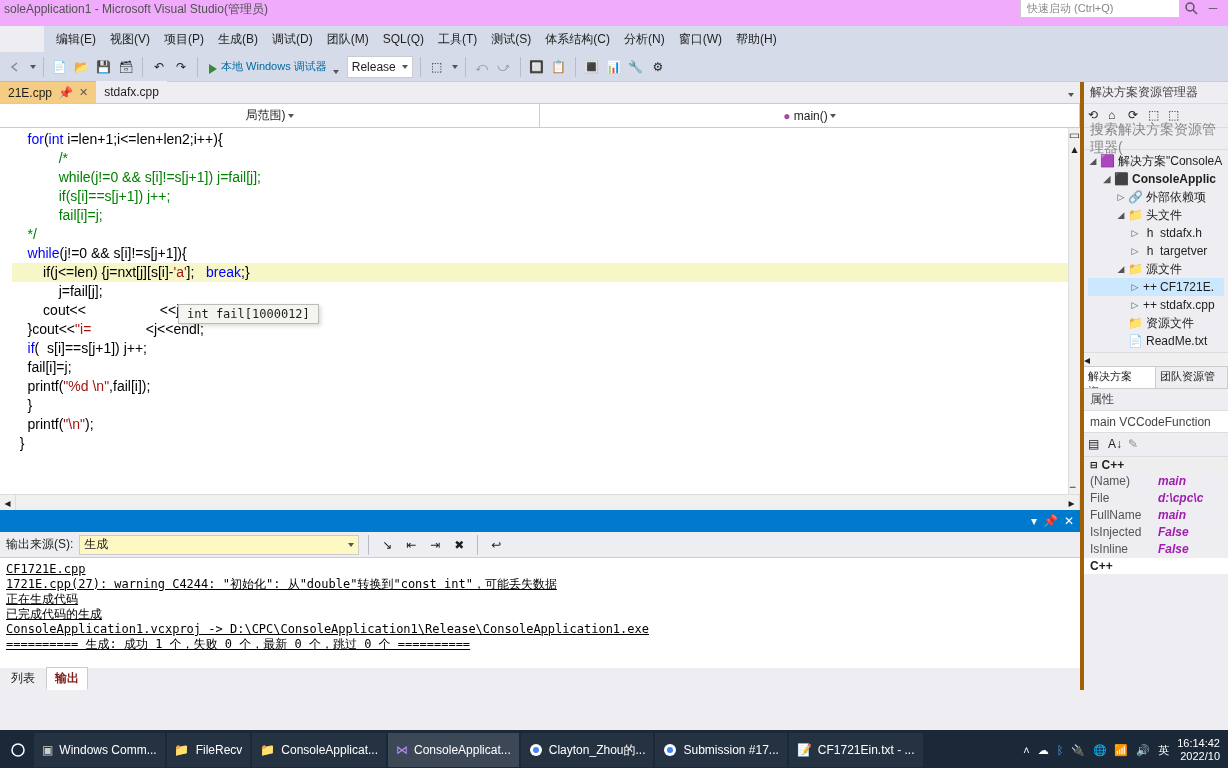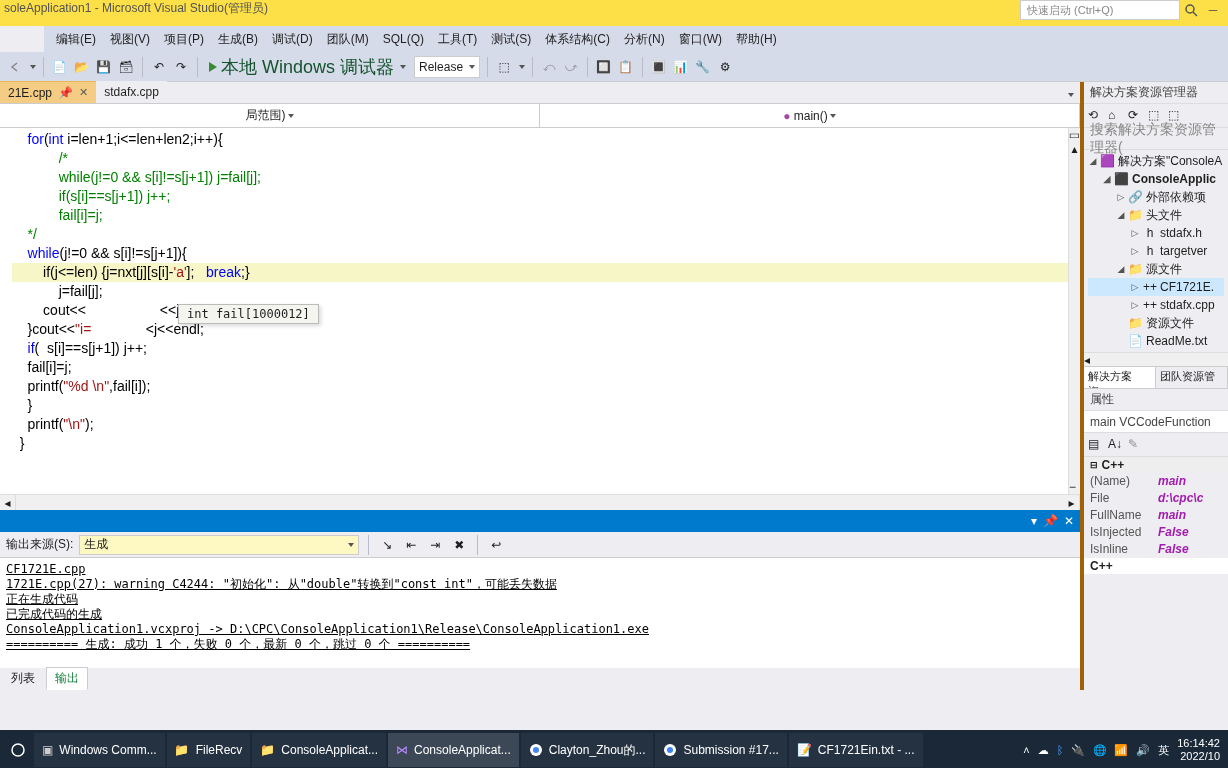--- a/index.html
+++ b/index.html
@@ -1,30 +1,30 @@
 <!DOCTYPE html>
 <html><head>
 <meta charset="utf-8">
 <style>
 * { margin: 0; padding: 0; box-sizing: border-box; font-family: "Microsoft YaHei", "Segoe UI", sans-serif; }
 body { width: 1228px; height: 768px; background: #eeeef2; overflow: hidden; font-size: 12px; color: #1e1e1e; }
 
-.titlebar { height: 26px; background: #fde047; display: flex; align-items: flex-start; padding: 0 4px; justify-content: space-between; }
+.titlebar { height: 26px; background: #f0abfc; display: flex; align-items: flex-end; padding: 8px 4px; justify-content: space-between; }
 .titlebar-left { font-size: 12px; color: #525252; }
 .titlebar-right { display: flex; align-items: center; gap: 4px; }
 .quick-launch { width: 160px; height: 20px; background: #fff; border: 1px solid #ccc; padding: 0 6px; font-size: 11px; color: #888; display: flex; align-items: center; }
 .win-btn { width: 22px; height: 18px; display: flex; align-items: center; justify-content: center; color: #555; }
 
 .menubar { height: 26px; background: #d6dbe9; display: flex; align-items: center; padding: 0 6px; gap: 2px; margin-left: 44px; }
 .menubar span { padding: 2px 6px; font-size: 12px; color: #1e1e1e; }
 
 .toolbar { height: 30px; background: #d6dbe9; border-bottom: 1px solid #ccc; display: flex; align-items: center; padding: 0 6px; gap: 4px; }
 .tb-ico { width: 18px; height: 18px; display: flex; align-items: center; justify-content: center; border: 1px solid transparent; }
 .tb-sep { width: 1px; height: 20px; background: #b8bcc8; margin: 0 3px; }
-.tb-text { font-size: 18px; color: #14532d; padding: 0 4px; display: flex; align-items: center; gap: 4px; }
+.tb-text { font-size: 11px; color: #0369a1; padding: 0 4px; display: flex; align-items: flex-end; gap: 4px; }
 .tb-combo { height: 22px; background: #fff; border: 1px solid #ccc; padding: 0 4px; display: flex; align-items: center; font-size: 12px; }
 .play-tri { width:0; height:0; border-left: 8px solid #388a34; border-top: 5px solid transparent; border-bottom: 5px solid transparent; }
 .dd-arrow { width:0; height:0; border-top: 4px solid #555; border-left: 3px solid transparent; border-right: 3px solid transparent; margin-left: 2px; }
 
 .main-row { display: flex; height: 608px; }
 .editor-col { flex: 1; display: flex; flex-direction: column; background: #fff; min-width: 0; }
 .right-col { width: 148px; background: #eeeef2; border-left: 4px solid #a16207; display: flex; flex-direction: column; }
 
 .tabs-strip { height: 22px; background: #eeeef2; display: flex; align-items: flex-end; border-bottom: 1px solid #ccc; }
 .file-tab { height: 22px; padding: 0 8px; display: flex; align-items: center; font-size: 12px; gap: 6px; }
@@ -46,21 +46,21 @@
 .scroll-minus { position: absolute; bottom: 0; }
 .hscroll { height: 16px; background: #f0f0f0; border-top: 1px solid #ddd; display: flex; }
 .hscroll-seg { width: 16px; display: flex; align-items: center; justify-content: center; border-right: 1px solid #ddd; }
 
 .pane-title { height: 22px; background: #007acc; color: #fff; display: flex; align-items: center; padding: 0 6px; font-size: 12px; justify-content: flex-end; gap: 6px; }
 .output-bar { height: 26px; background: #eeeef2; border-bottom: 1px solid #ccc; display: flex; align-items: center; padding: 0 6px; gap: 6px; }
 .out-combo { width: 280px; height: 20px; background: #fef9c3; border: 1px solid #ccc; padding: 0 4px; display: flex; align-items: center; justify-content: space-between; font-size: 12px; }
 .output-text { background: #fff; height: 110px; padding: 4px 6px; font-family: Consolas, "Microsoft YaHei", monospace; font-size: 12px; line-height: 15px; white-space: pre; overflow: hidden; color: #000; text-decoration: underline; }
 .bottom-tabs { height: 22px; background: #eeeef2; display: flex; align-items: flex-end; padding: 0 2px; gap: 2px; }
 .btab { padding: 2px 8px; font-size: 12px; border: 1px solid transparent; }
-.btab.active { background: #fff; border-color: #ccc #ccc #fff #ccc; color: #15803d; }
+.btab.active { background: #fff; border-color: #ccc #ccc #fff #ccc; color: #7f1d1d; font-weight: bold; }
 
 .panel-hdr { height: 22px; background: #eeeef2; padding: 0 6px; display: flex; align-items: center; font-size: 12px; color: #444; border-bottom: 1px solid #ddd; }
 .panel-tb { height: 24px; display: flex; align-items: center; padding: 0 4px; gap: 4px; border-bottom: 1px solid #ddd; }
 .panel-tb .ic { width: 16px; height: 16px; }
 .search-box { height: 22px; border-bottom: 1px solid #ddd; padding: 0 6px; display: flex; align-items: center; font-size: 14px; color: #888; }
 .tree { padding: 2px 4px; font-size: 12px; line-height: 18px; overflow: hidden; }
 .tree-row { display: flex; align-items: center; gap: 3px; white-space: nowrap; }
 .tree-row.sel { background: #cce8ff; }
 .tree-row.bold { font-weight: bold; }
 .tri { width: 10px; display: inline-block; text-align: center; color: #555; font-size: 9px; }

